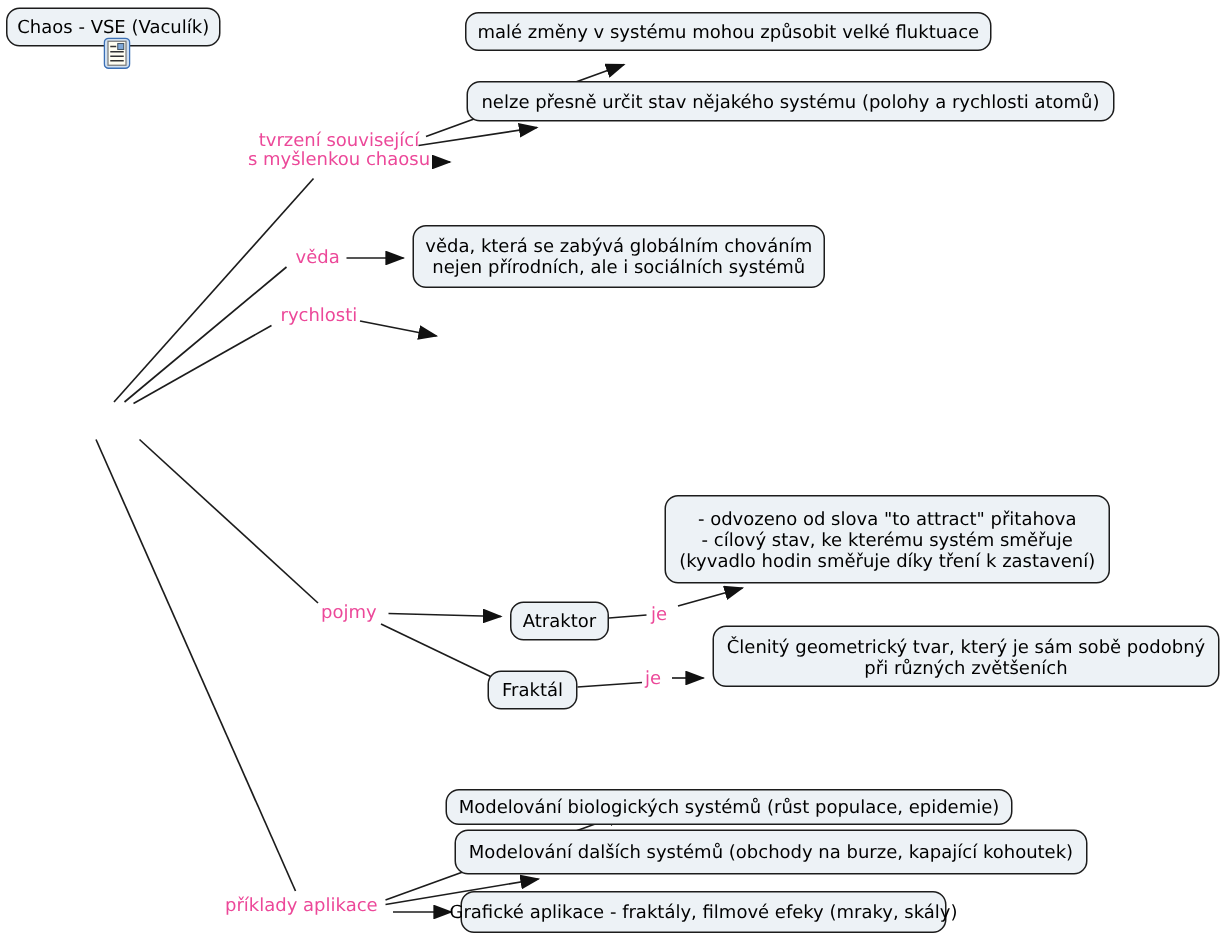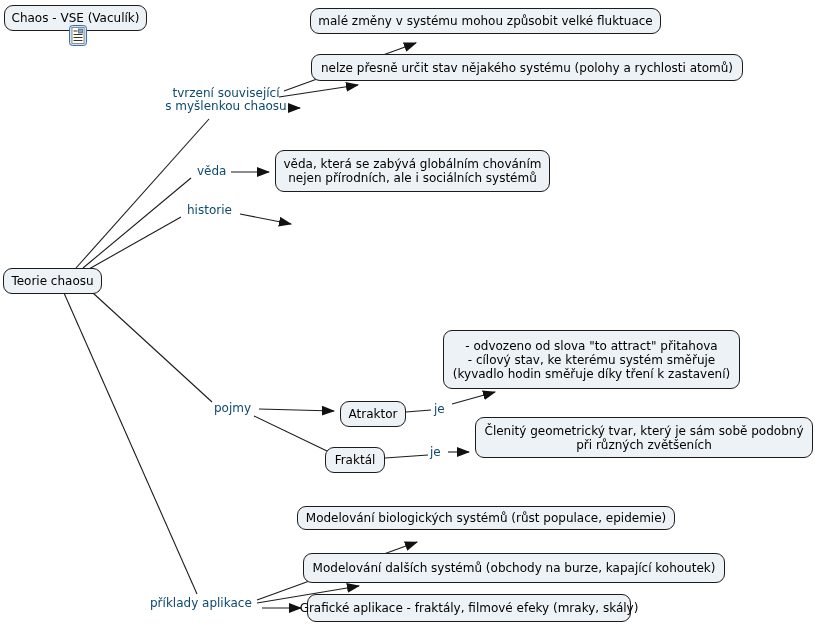--- a/index.html
+++ b/index.html
@@ -14,35 +14,35 @@
   .node{
     position:absolute;z-index:2;box-sizing:border-box;
     background:#edf2f6;border:1px solid #1c1c1c;border-radius:9px;
     display:flex;align-items:center;justify-content:center;
     font-size:12px;line-height:14px;text-align:center;
     white-space:nowrap;padding:1px 4px;
   }
   .node.multi{white-space:pre-line;}
   .phrase{
     position:absolute;z-index:2;font-size:12px;line-height:13px;
-    white-space:pre-line;color:#0c4a6e;
+    white-space:pre-line;color:#ec4899;
   }
   
   #n-title   {left:4px;   top:5px;   width:143px; height:26px;}
   #n-fluct   {left:310px; top:8px;   width:351px; height:26px;text-align:right;}
   #n-uncert  {left:311px; top:54px;  width:432px; height:27px;}
   #n-whole   {left:306px; top:103px; width:364px; height:27px;}
   #n-science {left:275px; top:150px; width:275px; height:42px;}
   #n-history {left:297px; top:212px; width:266px; height:73px;}
   #n-root    {left:3px;   top:268px; width:99px;  height:26px;}
   #n-atraktor{left:340px; top:401px; width:66px;  height:26px;}
   #n-fraktal {left:325px; top:447px; width:60px;  height:26px;}
   #n-atrdef  {left:443px; top:330px; width:297px; height:59px;}
   #n-fradef  {left:475px; top:417px; width:338px; height:41px;text-align:center;}
-  #n-bio     {left:297px; top:506px; width:378px; height:24px;}
+  #n-bio     {left:297px; top:526px; width:378px; height:24px;}
   #n-other   {left:303px; top:553px; width:422px; height:30px;}
   #n-graf    {left:307px; top:594px; width:324px; height:28px;}
   
   #p-tvrzeni {left:163px; top:87px; width:126px; text-align:center;}
   #p-veda    {left:197px; top:165px;}
   #p-historie{left:187px; top:204px;}
   #p-pojmy   {left:214px; top:402px;}
   #p-je1     {left:434px; top:403px;}
   #p-je2     {left:430px; top:446px;}
   #p-priklady{left:150px; top:597px;}
@@ -100,34 +100,33 @@
       <line x1="4.5" y1="9.5" x2="13.5" y2="9.5" stroke="#333"></line>
       <line x1="4.5" y1="12.5" x2="13.5" y2="12.5" stroke="#333"></line>
       <line x1="4.5" y1="15.5" x2="13.5" y2="15.5" stroke="#333"></line>
     </svg>
   </span>
 
   <div class="node" id="n-fluct">malé změny v systému mohou způsobit velké fluktuace</div>
   <div class="node" id="n-uncert">nelze přesně určit stav nějakého systému (polohy a rychlosti atomů)</div>
   <div class="node multi" id="n-science">věda, která se zabývá globálním chováním
 nejen přírodních, ale i sociálních systémů</div>
-  <div class="node" id="n-root">Teorie chaosu</div>
   <div class="node" id="n-atraktor">Atraktor</div>
   <div class="node" id="n-fraktal">Fraktál</div>
   <div class="node multi" id="n-atrdef">- odvozeno od slova "to attract" přitahova
 - cílový stav, ke kterému systém směřuje
 (kyvadlo hodin směřuje díky tření k zastavení)</div>
   <div class="node multi" id="n-fradef">Členitý geometrický tvar, který je sám sobě podobný
 při různých zvětšeních</div>
   <div class="node" id="n-bio">Modelování biologických systémů (růst populace, epidemie)</div>
   <div class="node" id="n-other">Modelování dalších systémů (obchody na burze, kapající kohoutek)</div>
   <div class="node" id="n-graf">Grafické aplikace - fraktály, filmové efeky (mraky, skály)</div>
 
   <div class="phrase" id="p-tvrzeni">tvrzení související
 s myšlenkou chaosu</div>
   <div class="phrase" id="p-veda">věda</div>
-  <div class="phrase" id="p-historie">historie</div>
+  <div class="phrase" id="p-historie">rychlosti</div>
   <div class="phrase" id="p-pojmy">pojmy</div>
   <div class="phrase" id="p-je1">je</div>
   <div class="phrase" id="p-je2">je</div>
   <div class="phrase" id="p-priklady">příklady aplikace</div>
 
 </div>
 
 </body></html>

